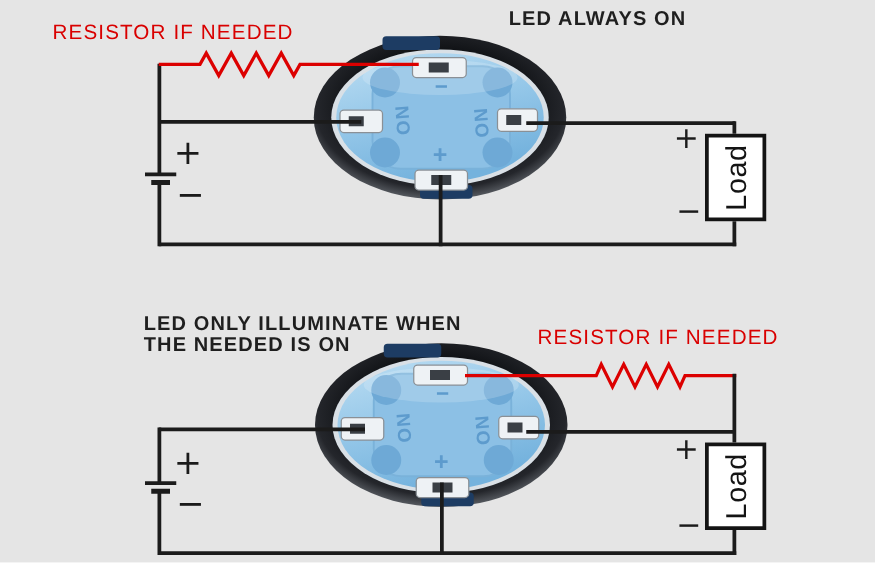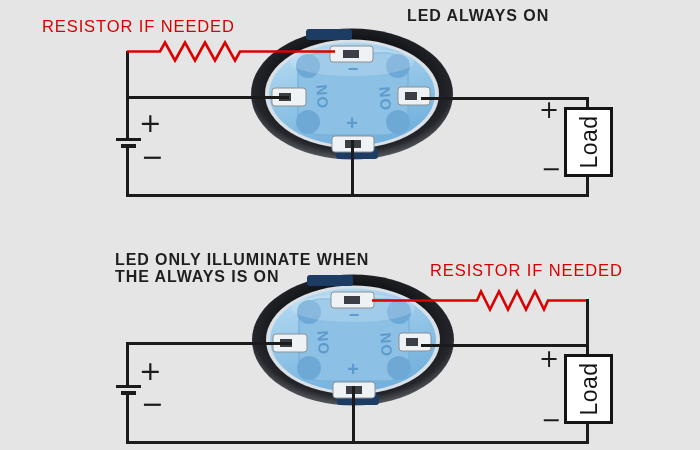--- a/index.html
+++ b/index.html
@@ -103,21 +103,21 @@
   <div class="wire-v" style="left:351px;top:140px;height:57px;"></div>
 
   <div class="load-box" style="left:564px;top:107px;">
     <div class="load-text">Load</div>
   </div>
   <div class="sign small" style="left:539px;top:98px;">+</div>
   <div class="sign small" style="left:541px;top:157px;">−</div>
 
   <div class="title" style="left:85px;top:251px;margin-left:30px;">
     <div>LED ONLY ILLUMINATE WHEN</div>
-    <div>THE ALWAYS IS ON</div>
+    <div>THE NEEDED IS ON</div>
   </div>
 
   <div class="red-label" style="left:430px;top:261px;">RESISTOR IF NEEDED</div>
 
   <svg class="switch-svg" style="left:249px;top:272px;" width="208" height="136" viewBox="0 0 208 136">
     <defs>
       <radialGradient id="ring2" cx="50%" cy="44%" r="60%">
         <stop offset="55%" stop-color="#0d0f12"></stop>
         <stop offset="82%" stop-color="#24262b"></stop>
         <stop offset="94%" stop-color="#585c62"></stop>

